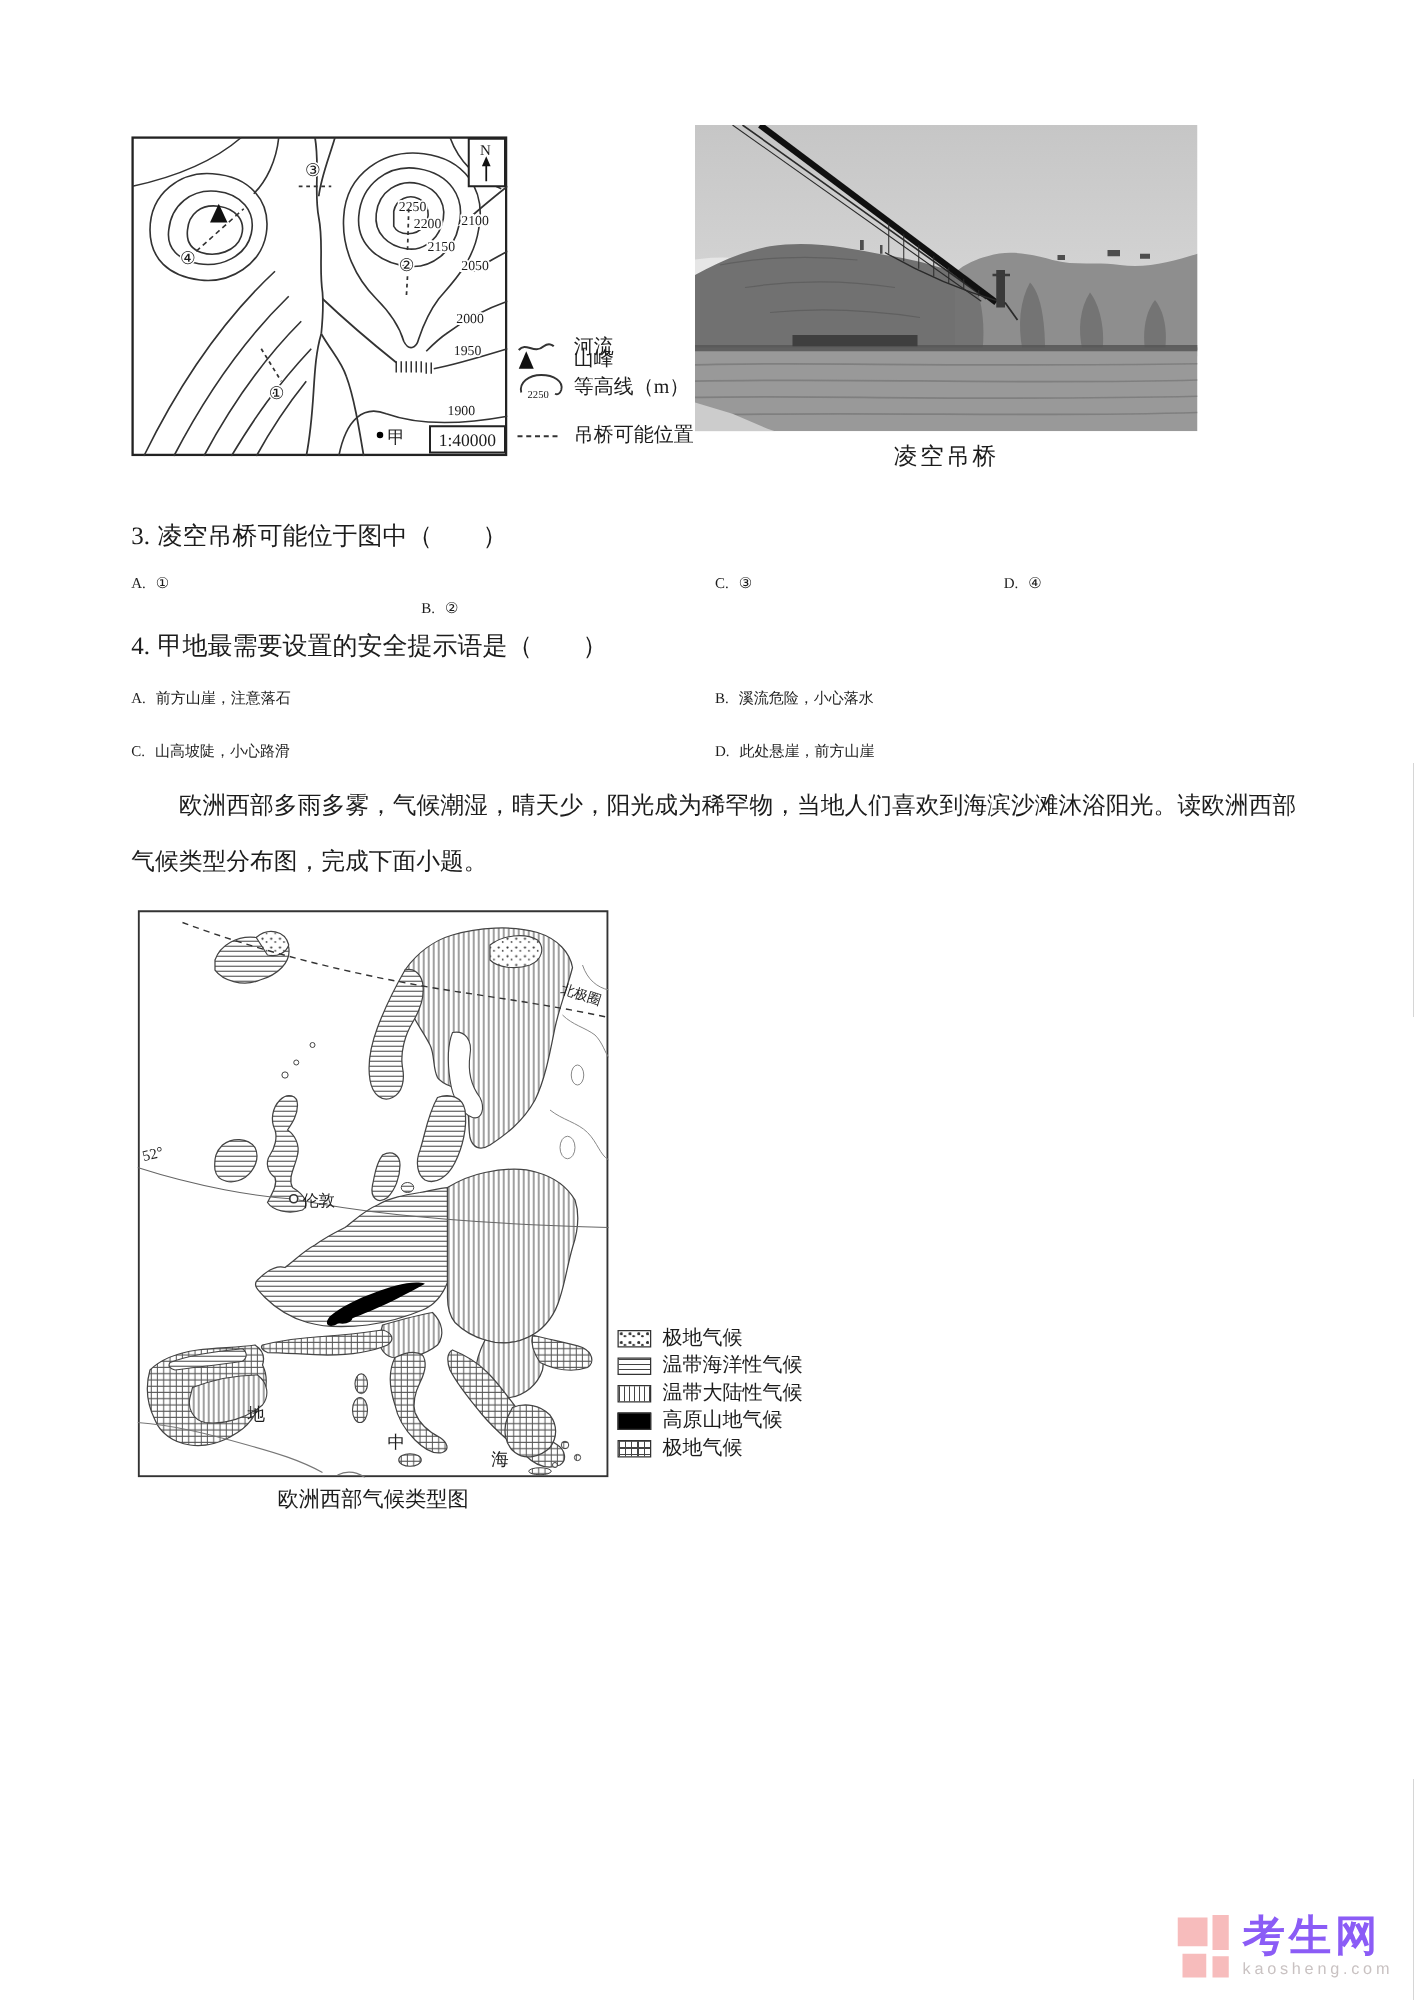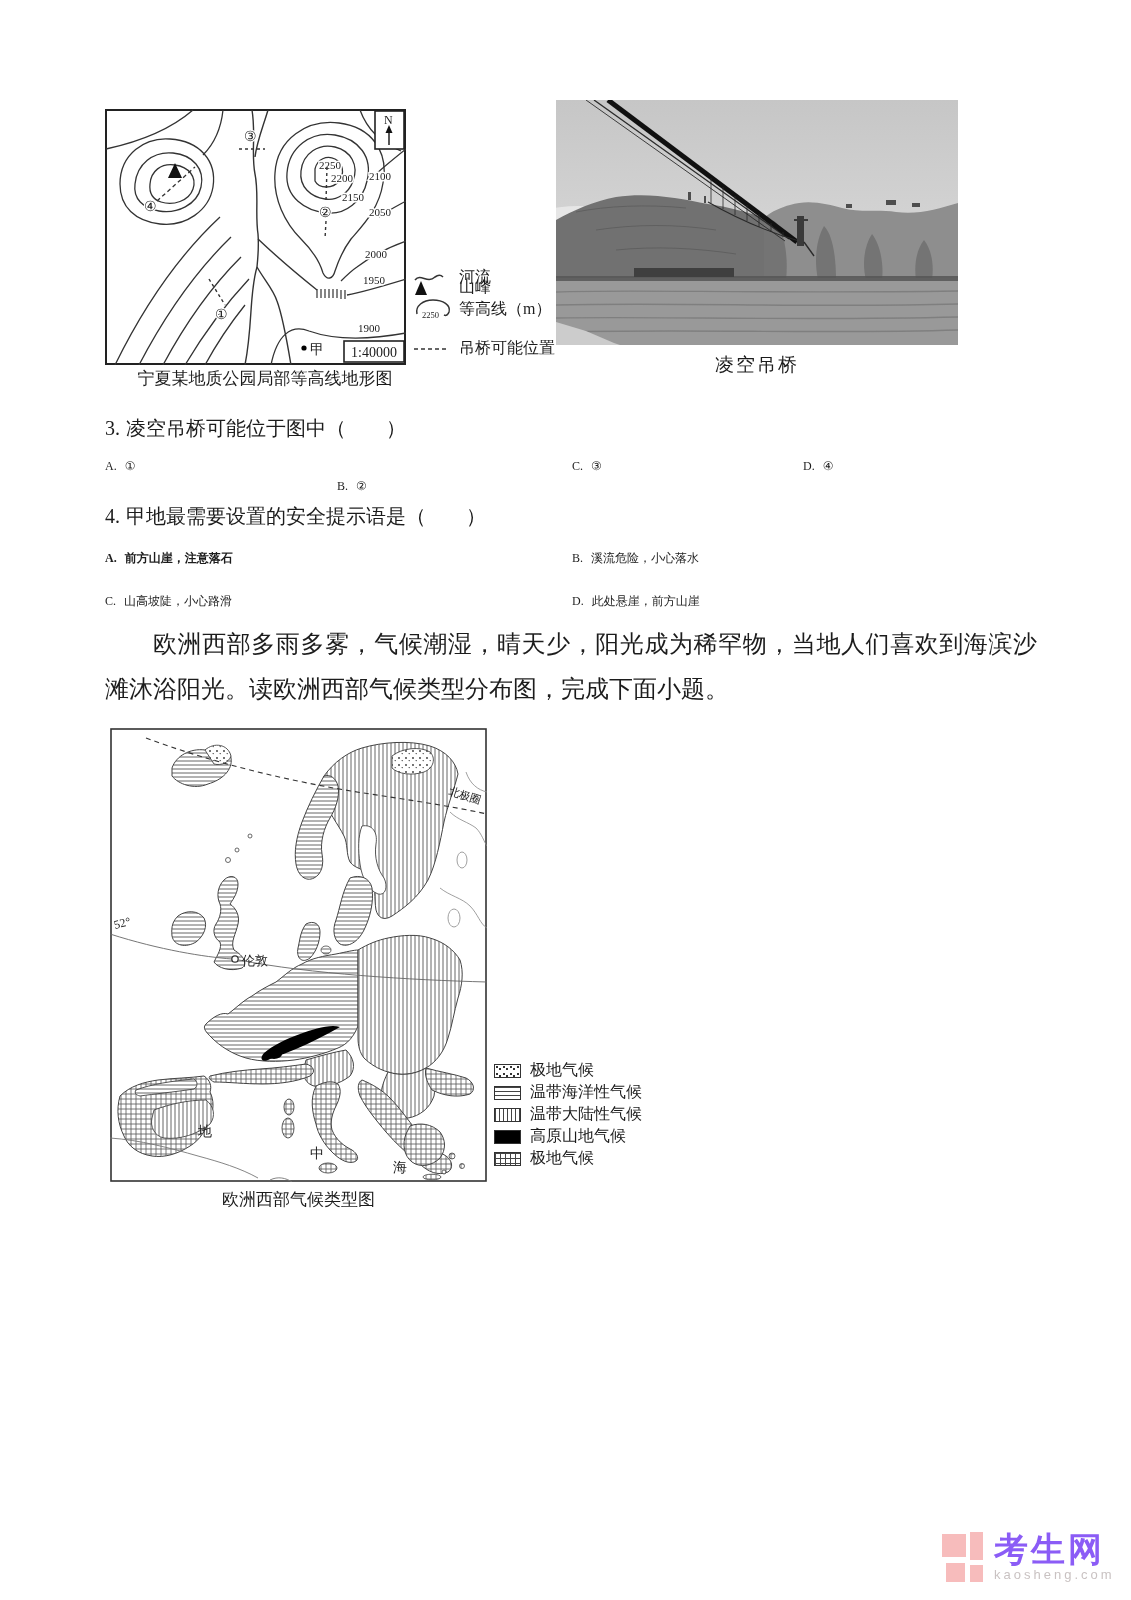--- a/index.html
+++ b/index.html
@@ -3,21 +3,21 @@
 <meta charset="utf-8">
 <style>
   html,body{margin:0;padding:0;background:#9c9c9c;}
   .page{position:relative;width:1131px;height:1600px;background:#fff;margin:0 auto;
         font-family:"Liberation Serif","DejaVu Serif",serif;color:#1c1c1c;overflow:hidden;}
   .abs{position:absolute;}
   .qline{font-size:20px;white-space:nowrap;}
   .qline .num{margin-right:6px;}
   .opt{font-size:12px;white-space:nowrap;}
   .opt .olabel{margin-right:8px;}
-  .passage{font-size:24px;line-height:45px;text-indent:2em;text-align:justify;}
+  .passage{font-size:19px;line-height:45px;text-indent:2em;text-align:justify;}
   .figcap{font-size:17px;text-align:center;}
   .photocap{font-size:19px;text-align:center;letter-spacing:2px;}
   .leg1-row{position:absolute;display:flex;align-items:center;font-size:16px;}
   .leg1-sym{width:46px;display:flex;justify-content:flex-start;align-items:center;}
   .leg2{display:flex;flex-direction:column;row-gap:7px;text-align:center;}
   .leg2-row{display:flex;align-items:center;height:15px;}
   .leg2-sw{width:27px;height:14px;border:1px solid #333;margin-right:9px;box-sizing:border-box;background:#fff;}
   .sw-dots{background-color:#fff;background-image:radial-gradient(circle at 2px 2px,#333 1px,transparent 1.3px),radial-gradient(circle at 5px 4px,#333 .8px,transparent 1.1px);background-size:7px 7px;}
   .sw-h{background:repeating-linear-gradient(180deg,#444 0 1px,#fff 1px 4px);}
   .sw-v{background:repeating-linear-gradient(90deg,#444 0 1px,#fff 1px 4px);}
@@ -151,21 +151,20 @@
     <span>等高线（m）</span>
   </div>
   <div class="leg1-row" style="left:413px;top:338px;">
     <span class="leg1-sym">
       <svg width="36" height="8" viewBox="0 0 36 8">
           <line x1="1" y1="4" x2="35" y2="4" stroke="#333" stroke-width="1.6" stroke-dasharray="4,3"></line>
         </svg>
     </span>
     <span>吊桥可能位置</span>
   </div>
-  <div class="abs figcap" style="left:105px;top:367px;width:320px;">宁夏某地质公园局部等高线地形图</div>
 
   <svg class="abs" style="left:556px;top:100px;" width="402" height="245" viewBox="0 0 402 245">
     <defs>
       <linearGradient id="sky" x1="0" y1="0" x2="0" y2="1">
         <stop offset="0" stop-color="#c6c6c6"></stop>
           <stop offset="1" stop-color="#dadada"></stop>
       </linearGradient>
     </defs>
     <rect x="0" y="0" width="402" height="185" fill="url(#sky)"></rect>
     <ellipse cx="22" cy="168" rx="95" ry="62" fill="#ececec" opacity="0.75"></ellipse>
@@ -236,21 +235,21 @@
   <div class="abs opt" style="left:572px;top:459px;">
     <span class="olabel">C.</span><span>③</span>
   </div>
   <div class="abs opt" style="left:803px;top:459px;">
     <span class="olabel">D.</span><span>④</span>
   </div>
 
   <div class="abs qline" style="left:105px;top:503px;">
     <span class="num">4.</span><span>甲地最需要设置的安全提示语是（　　）</span>
   </div>
-  <div class="abs opt" style="left:105px;top:550px;font-weight:bold;">
+  <div class="abs opt" style="left:105px;top:550px;">
     <span class="olabel">A.</span><span>前方山崖，注意落石</span>
   </div>
   <div class="abs opt" style="left:572px;top:550px;">
     <span class="olabel">B.</span><span>溪流危险，小心落水</span>
   </div>
   <div class="abs opt" style="left:105px;top:593px;">
     <span class="olabel">C.</span><span>山高坡陡，小心路滑</span>
   </div>
   <div class="abs opt" style="left:572px;top:593px;">
     <span class="olabel">D.</span><span>此处悬崖，前方山崖</span>

